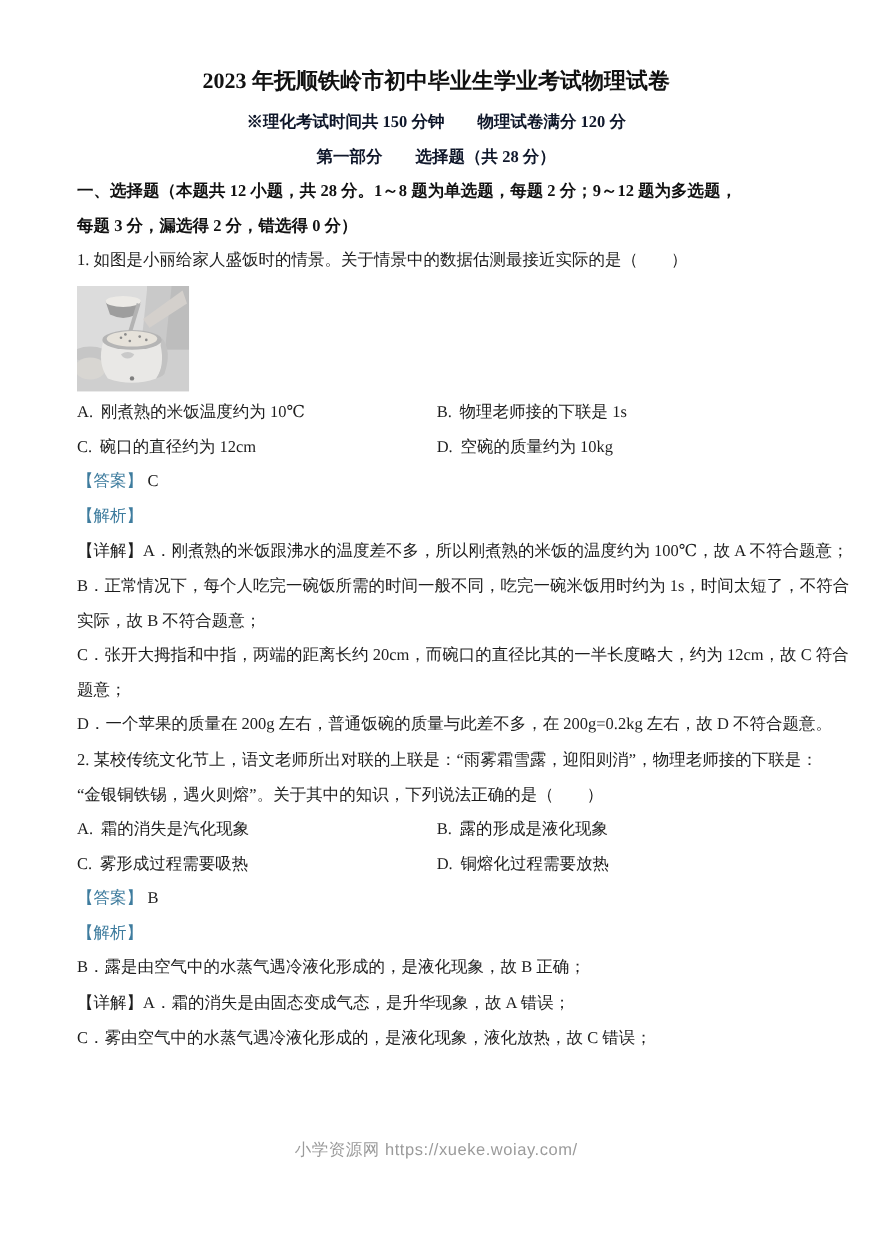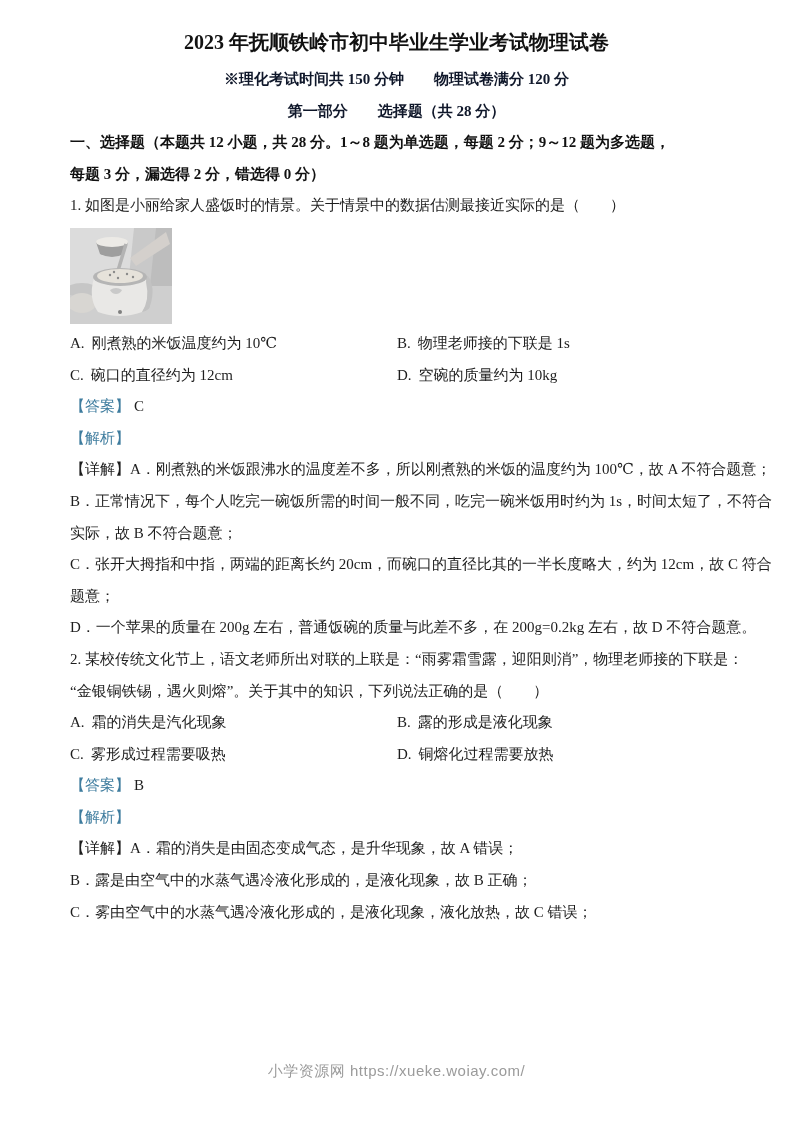--- a/index.html
+++ b/index.html
@@ -5,21 +5,21 @@
   html,body{margin:0;padding:0;background:#ffffff;}
   .page{
     position:relative;
     width:793px;height:1122px;
     background:#ffffff;
     overflow:hidden;
     box-sizing:border-box;
     font-family:"Liberation Serif","DejaVu Serif",serif;
     color:#1d1d1d;
   }
-  .doc{padding:28px 70px 0 70px;}
+  .doc{padding:60px 70px 0 70px;}
   .title{
     font-size:20px;font-weight:bold;text-align:center;
     line-height:28px;color:#111;white-space:nowrap;
   }
   .meta{
     font-size:15px;font-weight:bold;text-align:center;
     line-height:31.6px;white-space:nowrap;color:#0f172a;
   }
   .meta.first{margin-top:8px;}
   .sec{
@@ -34,21 +34,21 @@
     width:102px;height:96px;margin:6px 0 4px 0;
     line-height:0;
   }
   .optrow{display:flex;line-height:31.6px;font-size:15px;}
   .opt{display:flex;white-space:nowrap;}
   .opt.left{width:327px;flex:0 0 327px;}
   .opt .lbl{margin-right:7px;}
   .teal{color:#3e7c9e;margin-top:30px;}
   .ansval{margin-left:4px;}
   .footer{
-    position:absolute;left:0;right:0;top:1062px;
+    position:absolute;left:0;right:0;top:1036px;
     text-align:center;
     font-family:"Liberation Sans","DejaVu Sans",sans-serif;
     font-size:15px;color:#9b9b9b;letter-spacing:0.5px;
   }
 </style>
 </head>
 <body>
 
 <div class="page">
   <div class="doc">
@@ -145,20 +145,20 @@
         <span>铜熔化过程需要放热</span>
       </div>
     </div>
 
     <div class="line">
       <span class="teal">【答案】</span><span class="ansval">B</span>
     </div>
     <div class="line">
       <span class="teal">【解析】</span>
     </div>
+    <div class="line">B．露是由空气中的水蒸气遇冷液化形成的，是液化现象，故 B 正确；</div>
     <div class="line">【详解】A．霜的消失是由固态变成气态，是升华现象，故 A 错误；</div>
-    <div class="line">B．露是由空气中的水蒸气遇冷液化形成的，是液化现象，故 B 正确；</div>
     <div class="line">C．雾由空气中的水蒸气遇冷液化形成的，是液化现象，液化放热，故 C 错误；</div>
 
   </div>
 
   <div class="footer">小学资源网 https://xueke.woiay.com/</div>
 </div>
 
 </body></html>

